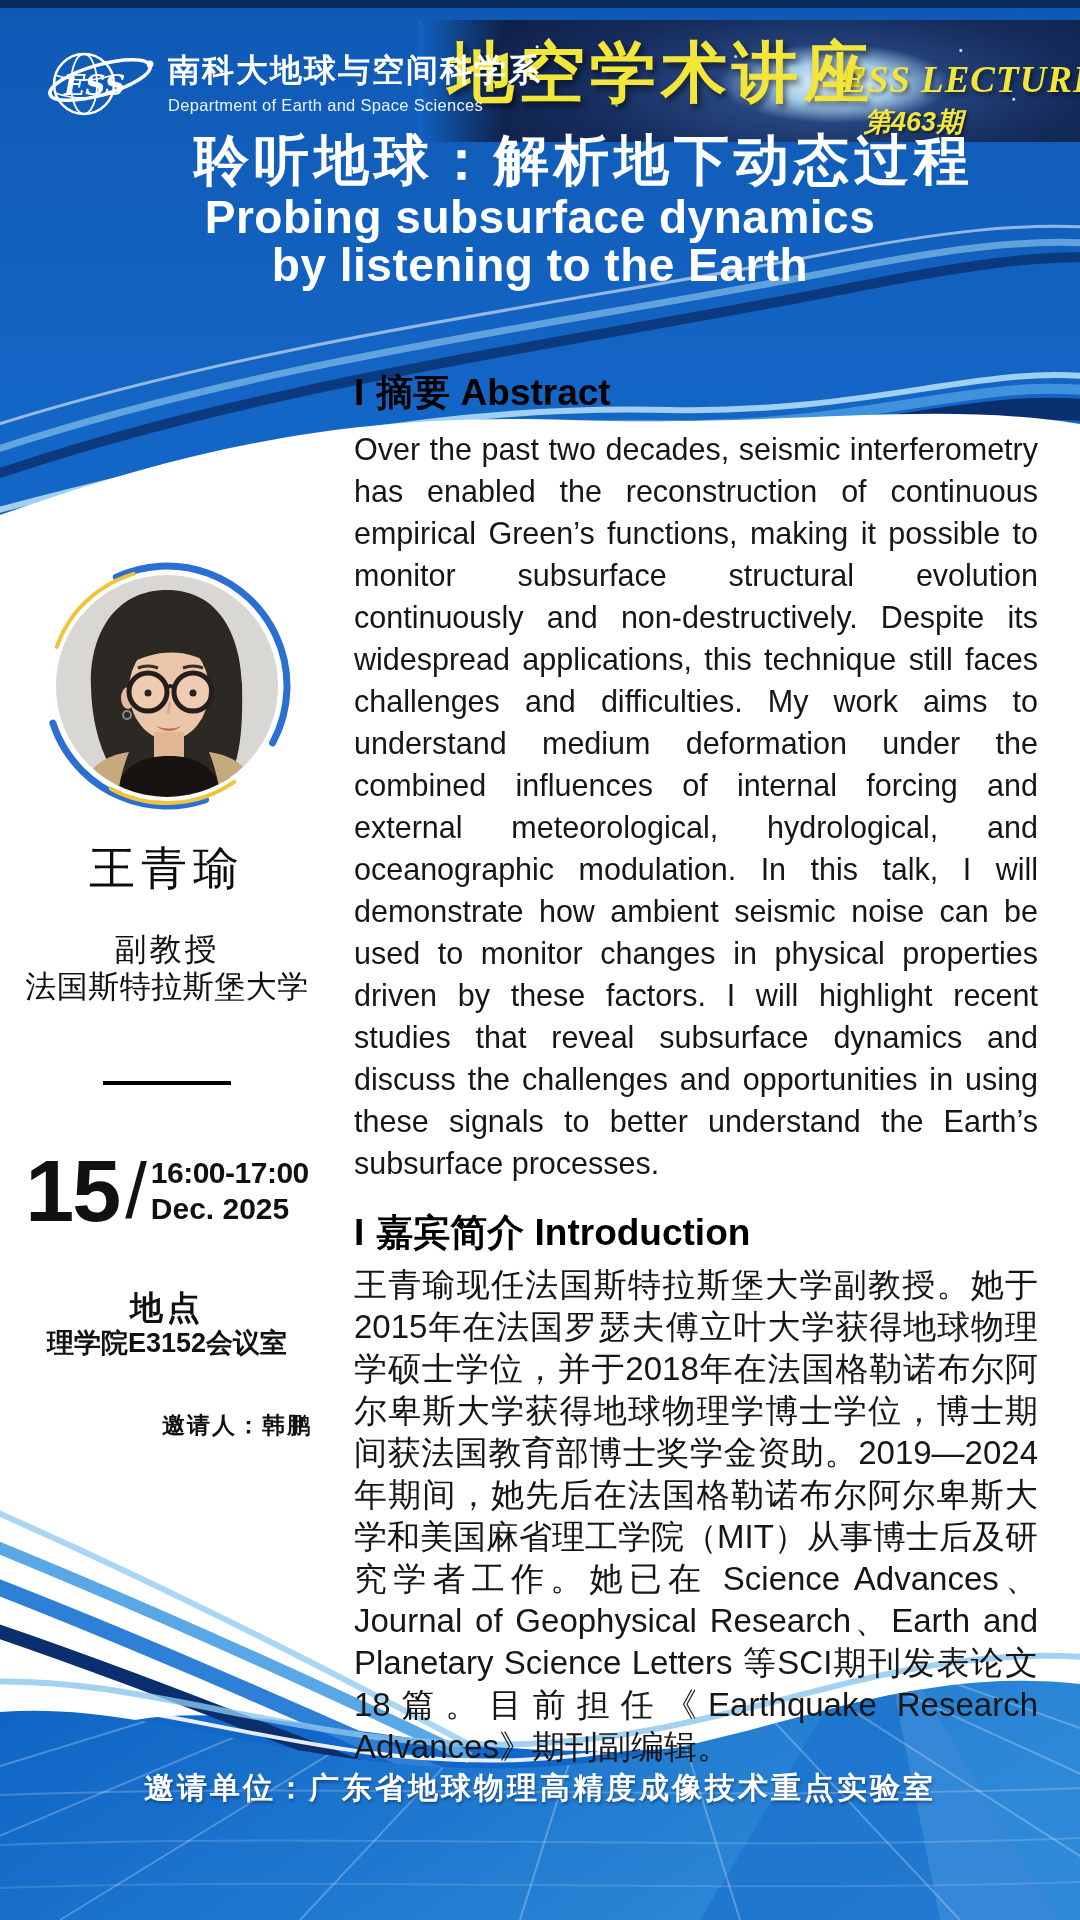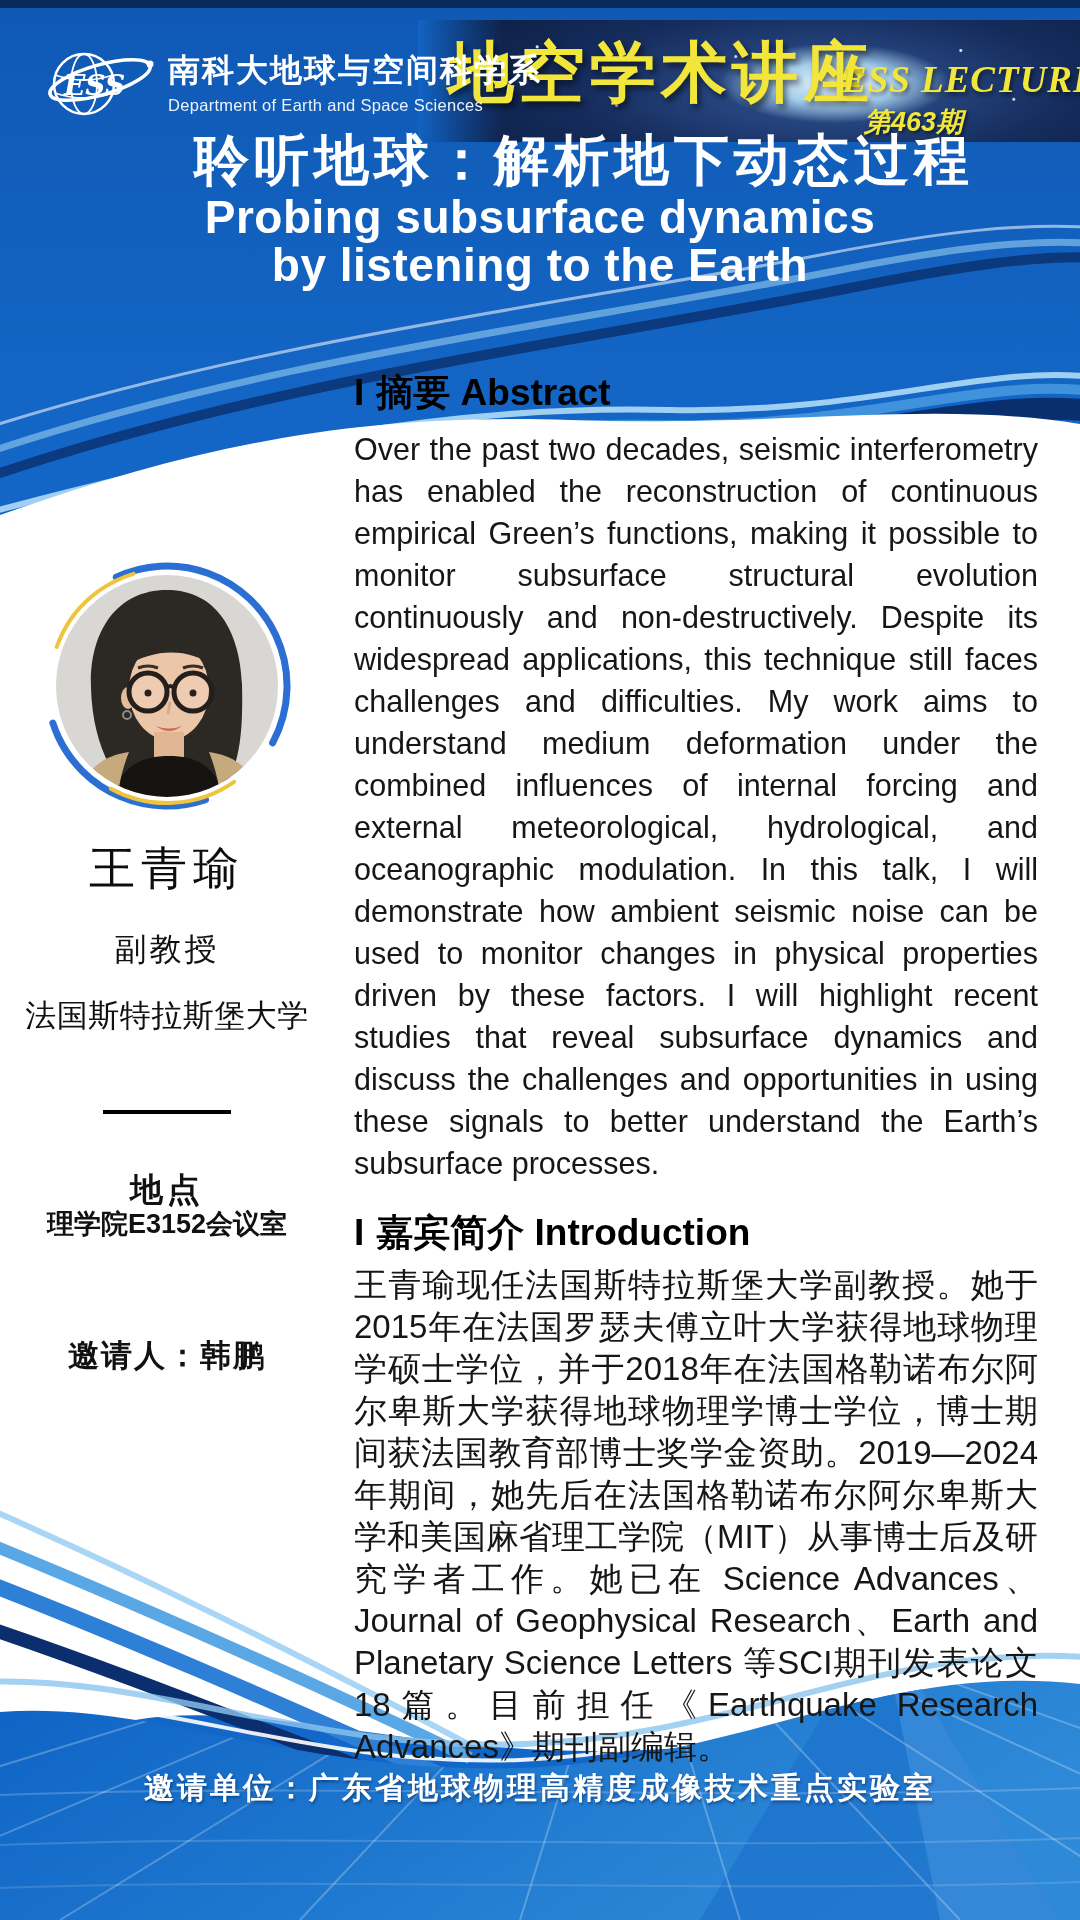--- a/index.html
+++ b/index.html
@@ -59,31 +59,31 @@
     font-size:46px; font-weight:bold; color:#ffffff; letter-spacing:0.5px;
   }
   .title-en1 { top:190px; }
   .title-en2 { top:238px; }
 
   
   .left-col { position:absolute; left:22px; top:560px; width:290px; z-index:2; text-align:center; color:#111; }
   .photo-wrap { width:252px; height:252px; margin:0 auto; position:relative; }
   .speaker-name { margin-top:30px; font-size:46px; line-height:1.15; letter-spacing:6px; color:#0d0d0d; }
   .speaker-pos { margin-top:36px; font-size:32px; line-height:1.15; letter-spacing:3px; }
-  .speaker-aff { margin-top:29px; font-size:31px; line-height:1.2; letter-spacing:0.5px; white-space:nowrap; }
+  .speaker-aff { margin-top:0; font-size:31px; line-height:1.2; letter-spacing:0.5px; white-space:nowrap; }
   .divider { margin:76px auto 0 auto; width:128px; border-top:4px solid #000; }
   .date-row { margin-top:64px; display:flex; justify-content:center; align-items:center; }
   .day { font-size:88px; font-weight:bold; line-height:0.95; letter-spacing:-2px; }
   .slash { font-size:78px; font-weight:normal; margin:0 4px 0 6px; line-height:0.95; }
   .dt { display:flex; flex-direction:column; text-align:left; }
   .dt .time { font-size:30px; font-weight:bold; line-height:1.2; letter-spacing:-0.5px; }
   .dt .date { font-size:30px; font-weight:bold; line-height:1.2; }
   .venue-label { margin-top:58px; font-size:33px; font-weight:bold; line-height:1.1; letter-spacing:4px; }
   .venue { margin-top:0; font-size:27px; font-weight:bold; line-height:1.2; white-space:nowrap; }
-  .host { margin-top:94px; font-size:31px; font-weight:bold; letter-spacing:2px; }
+  .host { margin-top:51px; font-size:23px; font-weight:bold; letter-spacing:2px;text-align:right; }
 
   
   .right-col { position:absolute; left:354px; top:368px; width:684px; z-index:2; color:#141414; }
   .sec-heading { display:flex; align-items:baseline; gap:12px; font-size:37px; font-weight:bold; color:#000; }
   .sec-heading .marker { font-weight:bold; }
   .abs-body {
     margin-top:10px; font-size:30.5px; line-height:42px;
     text-align:justify; color:#161616;
   }
   .intro-heading { margin-top:24px; }
@@ -229,20 +229,28 @@
           <path d="M222,252 C218,214 198,196 168,192 C176,212 180,232 180,252 Z" fill="#c7a97e"></path>
         </g>
         <circle cx="126" cy="126" r="120" fill="none" stroke="#2b6fd2" stroke-width="7" stroke-dasharray="300 90 190 175" stroke-linecap="round" transform="rotate(-115 126 126)"></circle>
         <circle cx="126" cy="126" r="117" fill="none" stroke="#f0c33c" stroke-width="4" stroke-dasharray="130 165 110 330" stroke-linecap="round" transform="rotate(55 126 126)"></circle>
       </svg>
     </div>
     <div class="speaker-name">王青瑜</div>
     <div class="speaker-pos">副教授</div>
     <div class="speaker-aff">法国斯特拉斯堡大学</div>
     <div class="divider"></div>
+    <div class="date-row">
+      <span class="day">15</span>
+      <span class="slash">/</span>
+      <span class="dt">
+        <span class="time">16:00-17:00</span>
+        <span class="date">Dec. 2025</span>
+      </span>
+    </div>
     <div class="venue-label">地点</div>
     <div class="venue">理学院E3152会议室</div>
     <div class="host">邀请人：韩鹏</div>
   </div>
 
   <div class="right-col">
     <div class="sec-heading">
       <span class="marker">I</span>
       <span>摘要 Abstract</span>
     </div>

